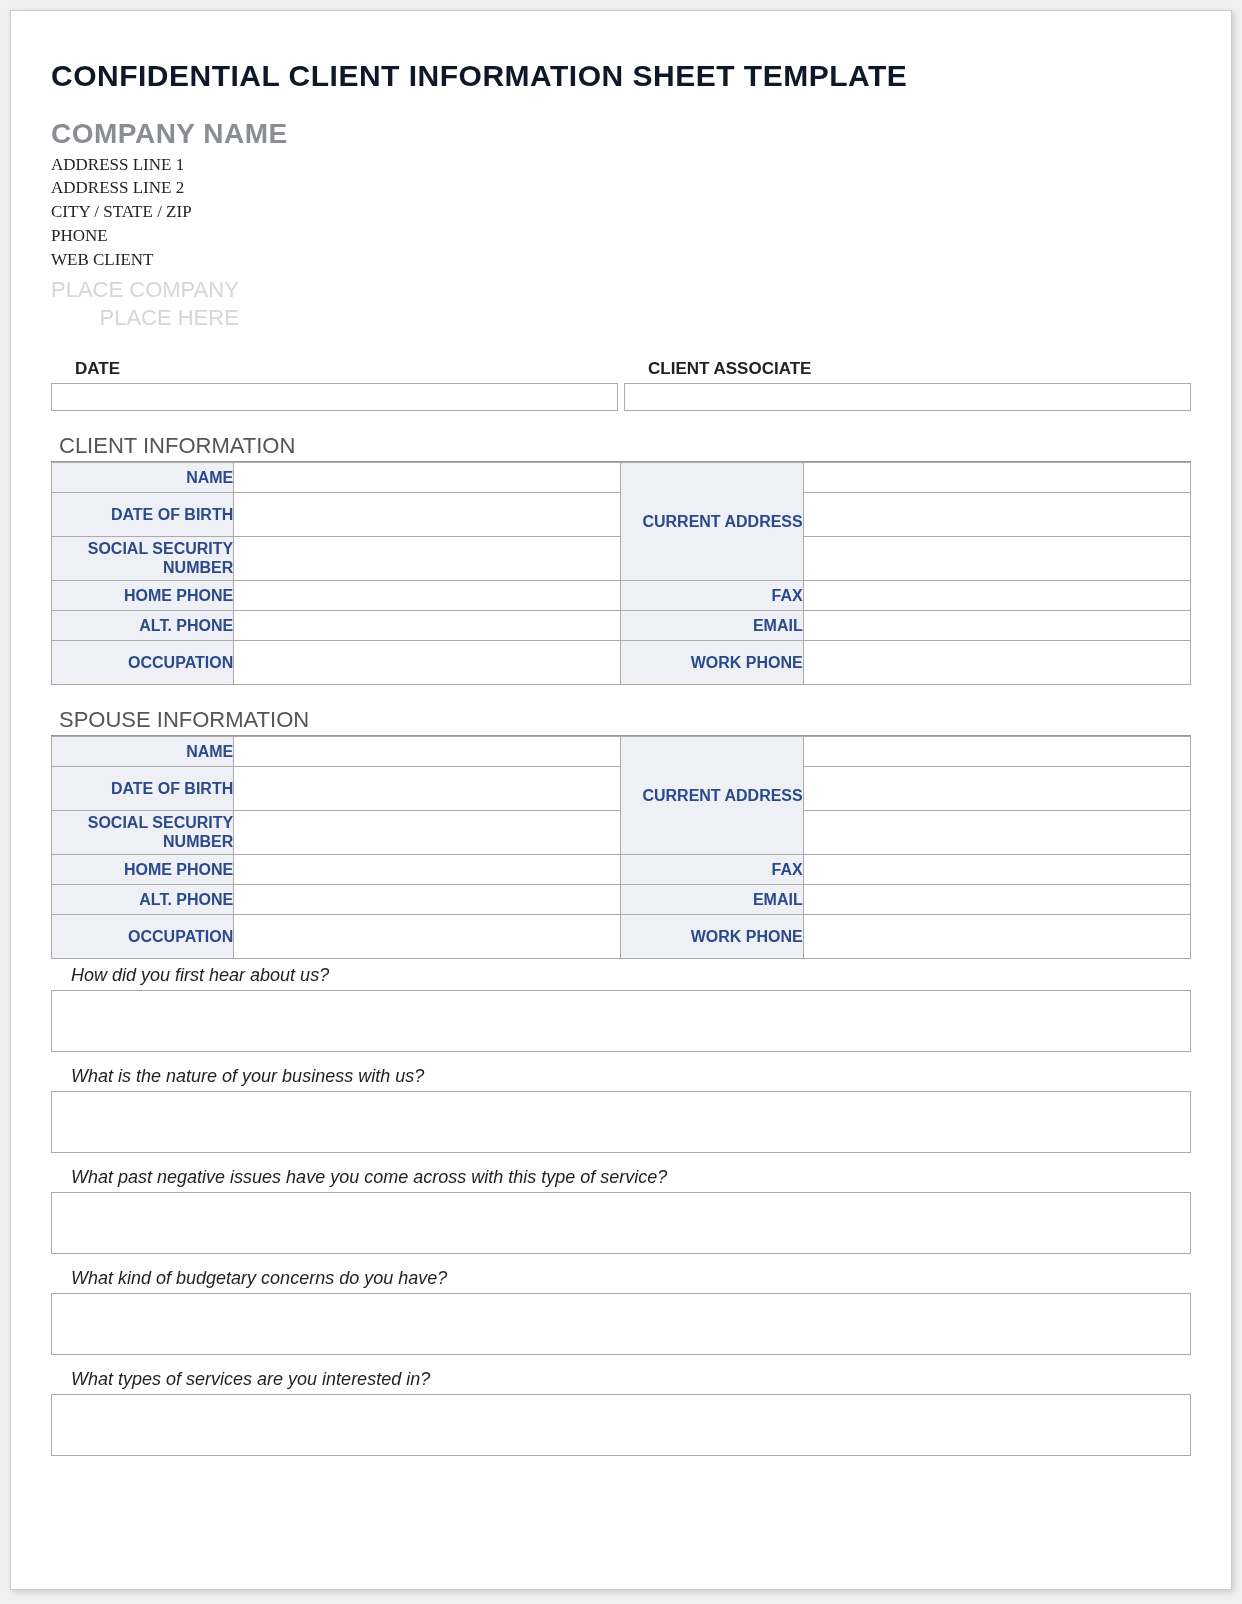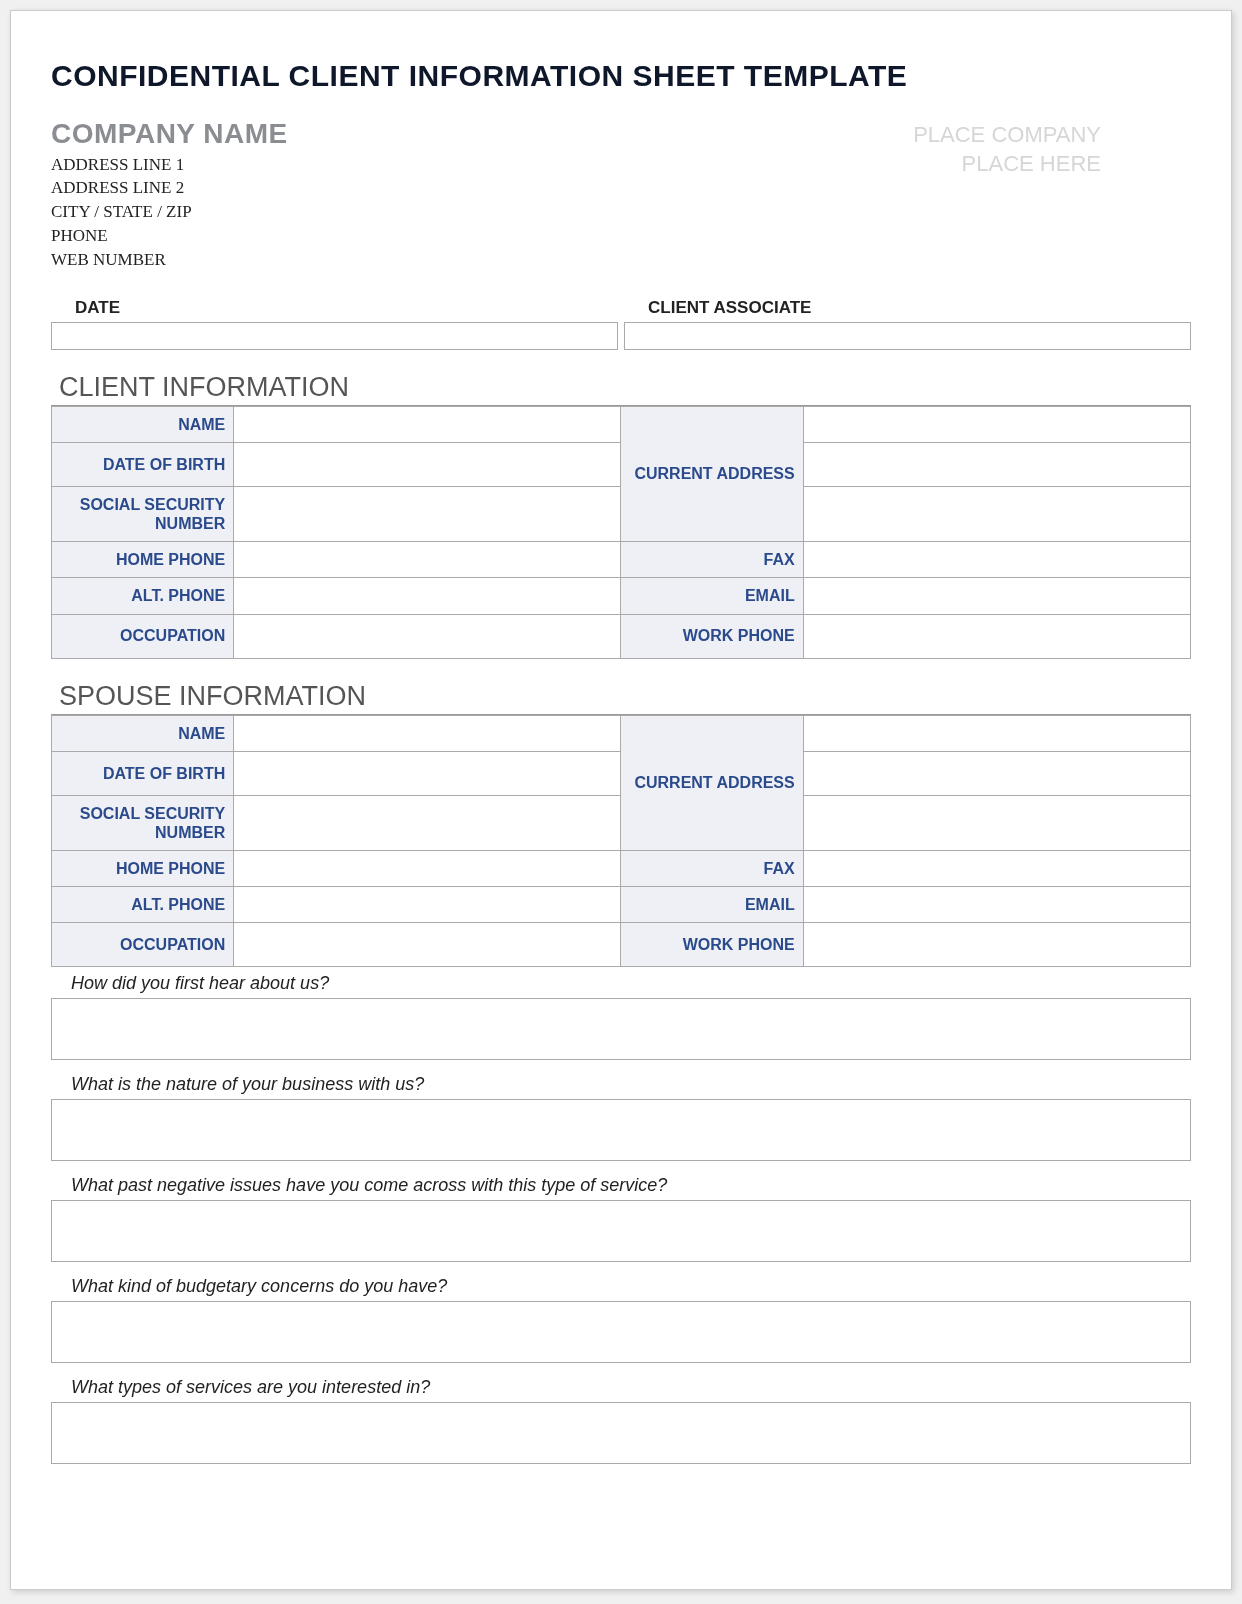--- a/index.html
+++ b/index.html
@@ -22,20 +22,21 @@
     font-weight: 700;
     color: #0f172a;
     letter-spacing: 0.5px;
     margin-bottom: 24px;
   }
   .header-row {
     display: flex;
     justify-content: space-between;
     align-items: flex-start;
     margin-bottom: 22px;
+    flex-direction: column;
   }
   .company-block { }
   .company-name {
     font-size: 28px;
     font-weight: 700;
     color: #8a8d91;
     letter-spacing: 0.5px;
     line-height: 1.2;
     margin-bottom: 2px;
   }
@@ -65,36 +66,36 @@
     font-weight: 700;
     color: #222;
     padding: 4px 0 4px 24px;
   }
   .dt-input {
     border: 1px solid #aaa;
     height: 28px;
     background: #fff;
   }
   .section-title {
-    font-size: 27px;
+    font-size: 22px;
     color: #555;
     font-weight: 400;
     margin-top: 22px;
     border-bottom: 1px solid #999;
     padding-bottom: 2px;
     padding-left: 8px;
   }
   table.info {
     width: 100%;
     border-collapse: collapse;
     table-layout: fixed;
   }
   table.info td {
     border: 1px solid #aaa;
-    padding: 8px;
+    padding: 0;
     vertical-align: middle;
   }
   td.label {
     background: #eef0f5;
     color: #2a4a8c;
     font-weight: 700;
     font-size: 16px;
     text-align: right;
     padding: 6px 10px 6px 6px;
     width: 16%;
@@ -127,21 +128,21 @@
 
   <div class="doc-title">CONFIDENTIAL CLIENT INFORMATION SHEET TEMPLATE</div>
 
   <div class="header-row">
     <div class="company-block">
       <div class="company-name">COMPANY NAME</div>
       <div class="addr-line">ADDRESS LINE 1</div>
       <div class="addr-line">ADDRESS LINE 2</div>
       <div class="addr-line">CITY / STATE / ZIP</div>
       <div class="addr-line">PHONE</div>
-      <div class="addr-line">WEB NUMBER</div>
+      <div class="addr-line">WEB CLIENT</div>
     </div>
     <div class="logo-placeholder">
       <div>PLACE COMPANY</div>
       <div>PLACE HERE</div>
     </div>
   </div>
 
   <div class="dt-row">
     <div class="dt-col">
       <div class="dt-label">DATE</div>

